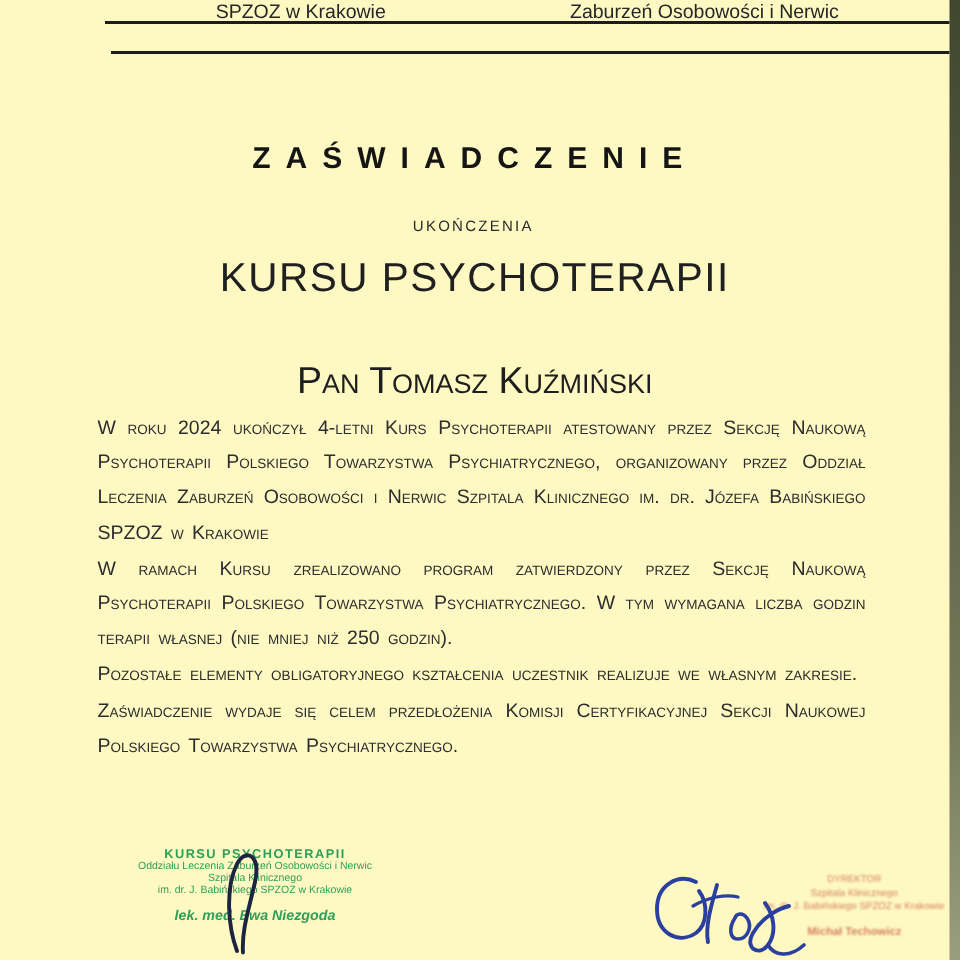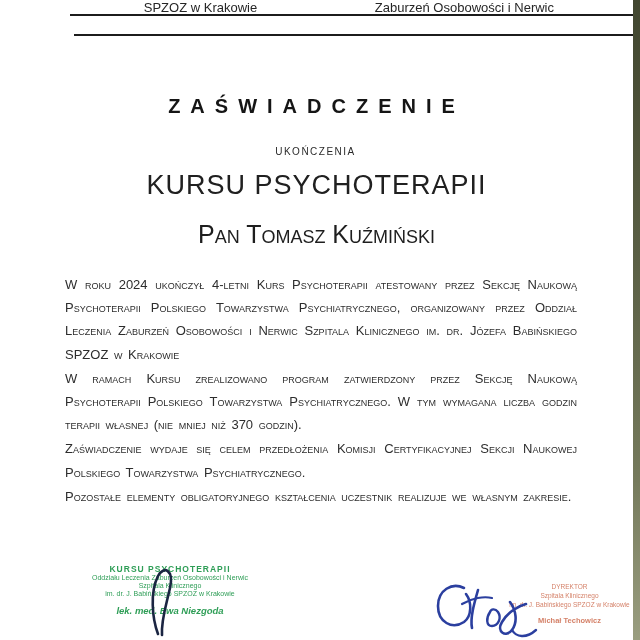--- a/index.html
+++ b/index.html
@@ -1,37 +1,37 @@
 <!DOCTYPE html>
 <html><head>
 <meta charset="utf-8">
 <style>
   html,body{margin:0;padding:0;background:#9a9a8a;}
   .page{
     position:relative;width:640px;height:640px;overflow:hidden;
-    background:#ffffff;
+    background:#fef9c3;
     font-family:"Liberation Sans", sans-serif;
     color:#2b2b2b;
   }
   .abs{position:absolute;}
   
   .hdr-left{top:0;left:118px;width:165px;text-align:center;font-size:13px;color:#262626;}
-  .hdr-right{top:0;left:364px;width:190px;text-align:right;font-size:13px;color:#262626;}
+  .hdr-right{top:0;left:380px;width:190px;text-align:left;font-size:13px;color:#262626;}
   .rule{height:2px;background:#1c1c1c;}
   .rule1{top:14px;left:70px;width:563px;}
   .rule2{top:34px;left:74px;width:559px;height:2px;}
   .banner{top:18px;left:0;width:633px;text-align:center;font-size:13px;font-weight:bold;
     letter-spacing:6px;color:#1d1d1d;}
   
   .title-main{top:95px;left:0;width:633px;text-align:center;font-size:20px;font-weight:bold;
     letter-spacing:10px;color:#151515;}
   .title-sub{top:146px;left:0;width:631px;text-align:center;font-size:10px;letter-spacing:1.5px;color:#2a2a2a;}
   .title-course{top:170px;left:0;width:633px;text-align:center;font-size:27px;font-weight:500;
     letter-spacing:1px;color:#202020;}
-  .recipient{top:220px;left:0;width:633px;text-align:center;font-size:25px;font-weight:500;
+  .recipient{top:240px;left:0;width:633px;text-align:center;font-size:25px;font-weight:500;
     font-variant:small-caps;color:#1e1e1e;}
   
   .bodytext{top:272px;left:64px;width:514px;font-size:13px;line-height:23.2px;
     font-variant:small-caps;text-align:justify;color:#2d2d2d;word-spacing:2px;}
   .bodytext p{margin:1px;}
   
   .stamp-green{top:565px;left:40px;width:260px;text-align:center;color:#2f9e57;}
   .sg-l1{font-size:8.5px;font-weight:bold;letter-spacing:2px;line-height:8.5px;}
   .sg-l2{font-size:8.5px;font-weight:bold;letter-spacing:1px;line-height:8.5px;}
   .sg-sm{font-size:7px;line-height:8.2px;}
@@ -57,23 +57,23 @@
   <div class="abs rule rule1"></div>
   <div class="abs rule rule2"></div>
 
   <div class="abs title-main">ZAŚWIADCZENIE</div>
   <div class="abs title-sub">UKOŃCZENIA</div>
   <div class="abs title-course">KURSU PSYCHOTERAPII</div>
   <div class="abs recipient">Pan Tomasz Kuźmiński</div>
 
   <div class="abs bodytext">
     <p>W roku 2024 ukończył 4-letni Kurs Psychoterapii atestowany przez Sekcję Naukową Psychoterapii Polskiego Towarzystwa Psychiatrycznego, organizowany przez Oddział Leczenia Zaburzeń Osobowości i Nerwic Szpitala Klinicznego im. dr. Józefa Babińskiego SPZOZ w Krakowie</p>
-    <p>W ramach Kursu zrealizowano program zatwierdzony przez Sekcję Naukową Psychoterapii Polskiego Towarzystwa Psychiatrycznego. W tym wymagana liczba godzin terapii własnej (nie mniej niż 370 godzin).</p>
+    <p>W ramach Kursu zrealizowano program zatwierdzony przez Sekcję Naukową Psychoterapii Polskiego Towarzystwa Psychiatrycznego. W tym wymagana liczba godzin terapii własnej (nie mniej niż 250 godzin).</p>
+    <p>Pozostałe elementy obligatoryjnego kształcenia uczestnik realizuje we własnym zakresie.</p>
     <p>Zaświadczenie wydaje się celem przedłożenia Komisji Certyfikacyjnej Sekcji Naukowej Polskiego Towarzystwa Psychiatrycznego.</p>
-    <p>Pozostałe elementy obligatoryjnego kształcenia uczestnik realizuje we własnym zakresie.</p>
   </div>
 
   <div class="abs stamp-green">
     <div class="sg-l2">KURSU PSYCHOTERAPII</div>
     <div class="sg-sm">Oddziału Leczenia Zaburzeń Osobowości i Nerwic</div>
     <div class="sg-sm">Szpitala Klinicznego</div>
     <div class="sg-sm">im. dr. J. Babińskiego SPZOZ w Krakowie</div>
     <div class="sg-signer">lek. med. Ewa Niezgoda</div>
   </div>
 

